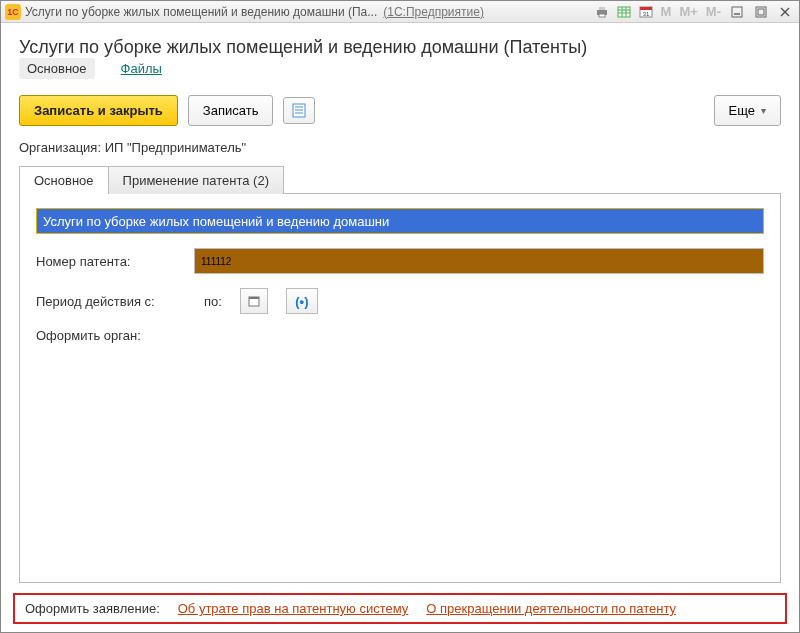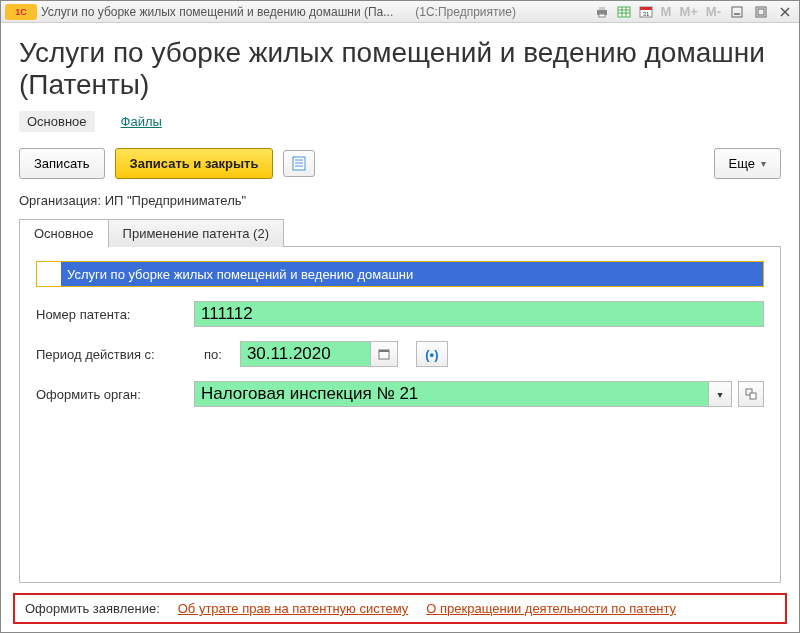--- a/index.html
+++ b/index.html
@@ -1,47 +1,47 @@
 <!DOCTYPE html>
 <html><head>
 <meta charset="utf-8">
 <style>
   * { box-sizing: border-box; margin: 0; padding: 0; }
   body { font-family: Arial, sans-serif; font-size: 13px; background: #fff; color: #333; }
   .window { width: 800px; height: 633px; border: 1px solid #888; display: flex; flex-direction: column; background: #fff; position: relative; }
   .titlebar { height: 22px; background: linear-gradient(to bottom, #f8f8f8, #e8e8e8); border-bottom: 1px solid #ccc; display: flex; align-items: center; padding: 0 4px; font-size: 12px; color: #555; }
-  .titlebar-logo { width: 32px; height: 16px; background: #fbc02d; border-radius: 3px; display: flex; align-items: center; justify-content: center; font-size: 9px; font-weight: bold; color: #d32f2f; margin-right: 4px; }
+  .titlebar-logo { width: 16px; height: 16px; background: #fbc02d; border-radius: 3px; display: flex; align-items: center; justify-content: center; font-size: 9px; font-weight: bold; color: #d32f2f; margin-right: 4px; }
   .titlebar-text { flex: 0 0 auto; }
-  .titlebar-sub { margin-left: 22px; color: #777; }
+  .titlebar-sub { margin-left: 6px; color: #777; text-decoration: underline; }
   .titlebar-icons { margin-left: auto; display: flex; align-items: center; gap: 4px; }
   .tb-icon { width: 18px; height: 16px; display: flex; align-items: center; justify-content: center; font-size: 12px; color: #666; }
   .tb-m { color: #bbb; font-weight: bold; font-size: 13px; padding: 0 2px; }
   .tb-win { width: 20px; height: 16px; display: flex; align-items: center; justify-content: center; font-size: 13px; color: #555; }
   .content { flex: 1; padding: 14px 18px 0 18px; display: flex; flex-direction: column; overflow: hidden; }
-  h1 { font-size: 28px; font-weight: normal; color: #333; margin-bottom: 10px; }
+  h1 { font-size: 18px; font-weight: normal; color: #333; }
   .nav-links { display: flex; gap: 18px; margin-bottom: 16px; }
   .nav-link { padding: 3px 8px; font-size: 13px; cursor: pointer; }
   .nav-link.active { background: #eee; border-radius: 2px; }
   .nav-link.link { color: #0f766e; text-decoration: underline; }
   .toolbar { display: flex; align-items: center; gap: 10px; margin-bottom: 14px; }
   .btn { border: 1px solid #aaa; border-radius: 3px; padding: 7px 14px; font-size: 13px; background: linear-gradient(to bottom,#fdfdfd,#f0f0f0); cursor: pointer; display: inline-flex; align-items: center; }
   .btn-primary { background: linear-gradient(to bottom, #ffe357, #fcc80c); border-color: #a78a00; font-weight: bold; color: #222; }
   .btn-icon-only { padding: 5px 8px; }
   .toolbar-spacer { flex: 1; }
   .dropdown-btn::after { content: "▾"; margin-left: 6px; font-size: 10px; color: #666; }
   .org-row { margin-bottom: 10px; font-size: 13px; color: #333; }
   .tabs { display: flex; }
   .tab { border: 1px solid #bbb; border-bottom: none; padding: 6px 14px; background: linear-gradient(to bottom,#f6f6f6,#e7e7e7); font-size: 13px; cursor: pointer; position: relative; top: 1px; margin-right: -1px; }
   .tab.active { background: #fff; z-index: 2; }
   .tab-body { border: 1px solid #bbb; flex: 1; padding: 14px 16px; display: flex; flex-direction: column; gap: 14px; }
   .form-row { display: flex; align-items: center; gap: 8px; }
   .form-label { width: 150px; color: #333; }
-  .input-text { border: 1px solid #bbb; height: 26px; padding: 2px 6px; font-size: 17px; background: #86efac; }
+  .input-text { border: 1px solid #bbb; height: 26px; padding: 2px 6px; font-size: 10px; background: #a16207; }
   .input-name-wrap { border: 1px solid #e0b400; flex: 1; display: flex; }
-  .input-name { border: none; flex: 1; height: 24px; padding: 2px 6px; font-size: 13px; background: #3a6fd8; color: #fff; margin-left: 24px; }
+  .input-name { border: none; flex: 1; height: 24px; padding: 2px 6px; font-size: 13px; background: #3a6fd8; color: #fff; }
   .input-date { width: 130px; }
   .date-group { display: flex; align-items: stretch; }
   .date-group .input-text { border-right: none; border-top-right-radius: 0; border-bottom-right-radius: 0; }
   .date-btn { width: 28px; height: 26px; border: 1px solid #bbb; background: linear-gradient(to bottom,#fdfdfd,#eee); display: flex; align-items: center; justify-content: center; cursor: pointer; font-size: 12px; }
   .period-sep { margin: 0 10px; }
   .select-group { flex: 1; display: flex; align-items: stretch; }
   .select-group .input-text { flex: 1; border-right: none; }
   .sel-btn { width: 24px; height: 26px; border: 1px solid #bbb; border-right: none; background: linear-gradient(to bottom,#fdfdfd,#eee); display: flex; align-items: center; justify-content: center; cursor: pointer; font-size: 10px; }
   .sel-btn.last { border-right: 1px solid #bbb; margin-left: 6px; width: 26px; }
   .bracket-btn { width: 32px; height: 26px; border: 1px solid #bbb; background: linear-gradient(to bottom,#fdfdfd,#eee); margin-left: 10px; color: #1976d2; font-weight: bold; display: flex; align-items: center; justify-content: center; cursor: pointer; }
@@ -108,22 +108,22 @@
 
   <div class="content">
     <h1>Услуги по уборке жилых помещений и ведению домашни (Патенты)</h1>
 
     <div class="nav-links">
       <span class="nav-link active">Основное</span>
       <span class="nav-link link">Файлы</span>
     </div>
 
     <div class="toolbar">
+      <button class="btn btn-primary">Записать и закрыть</button>
       <button class="btn">Записать</button>
-      <button class="btn btn-primary">Записать и закрыть</button>
       <button class="btn btn-icon-only">
         <svg width="14" height="15" viewBox="0 0 14 15">
             <rect x="1" y="1" width="12" height="13" fill="#fff" stroke="#4a90d9"></rect>
             <line x1="3" y1="4" x2="11" y2="4" stroke="#4a90d9"></line>
             <line x1="3" y1="7" x2="11" y2="7" stroke="#4a90d9"></line>
             <line x1="3" y1="10" x2="11" y2="10" stroke="#4a90d9"></line>
           </svg>
       </button>
       <div class="toolbar-spacer"></div>
       <button class="btn dropdown-btn">Еще</button>
@@ -151,43 +151,32 @@
       <div class="form-row">
         <label class="form-label">Номер патента:</label>
         <input class="input-text" style="flex: 1 1 0%;" value="111112">
       </div>
 
 
       <div class="form-row">
         <label class="form-label">Период действия с:</label>
         <span class="period-sep">по:</span>
         <div class="date-group">
-          <input class="input-text input-date" value="30.11.2020" style="">
           <div class="date-btn">
             <svg width="12" height="12" viewBox="0 0 12 12">
                 <rect x="1" y="2" width="10" height="9" fill="#fff" stroke="#777"></rect>
                 <rect x="1" y="2" width="10" height="2" fill="#777"></rect>
               </svg>
           </div>
         </div>
         <div class="bracket-btn">(•)</div>
       </div>
 
       <div class="form-row">
         <label class="form-label">Оформить орган:</label>
-        <div class="select-group">
-          <input class="input-text" value="Налоговая инспекция № 21" style="">
-          <div class="sel-btn" style="border-right:1px solid #bbb">▾</div>
-          <div class="sel-btn last">
-            <svg width="12" height="12" viewBox="0 0 12 12">
-                <rect x="1" y="1" width="6" height="6" fill="none" stroke="#777"></rect>
-                <rect x="5" y="5" width="6" height="6" fill="#fff" stroke="#777"></rect>
-              </svg>
-          </div>
-        </div>
       </div>
 
     </div>
   </div>
 
   <div class="footer">
     <span>Оформить заявление:</span>
     <span class="footer-link">Об утрате прав на патентную систему</span>
     <span class="footer-link">О прекращении деятельности по патенту</span>
   </div>

